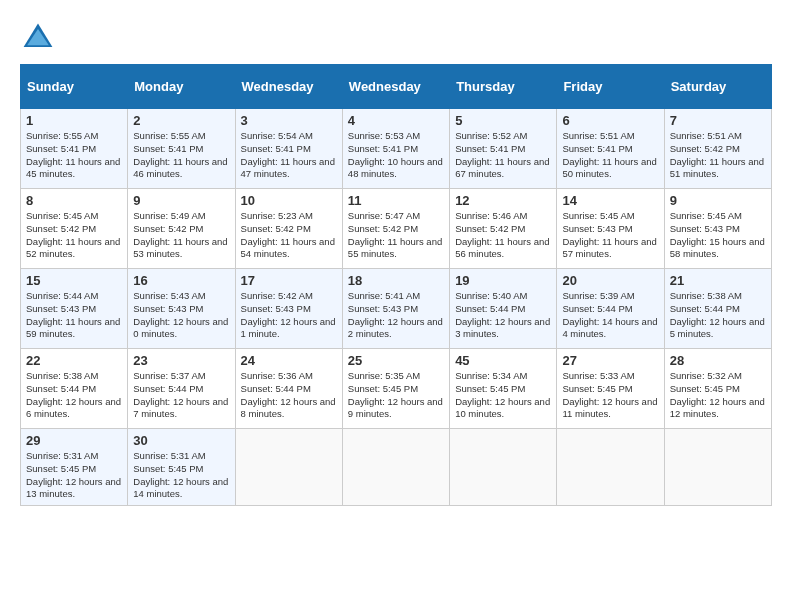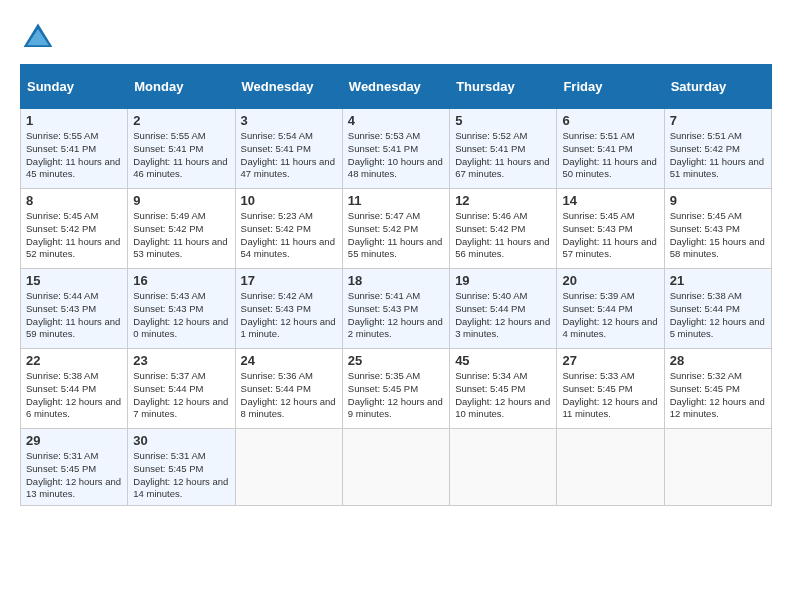--- a/index.html
+++ b/index.html
@@ -286,21 +286,21 @@
           <span>Sunrise: 5:40 AM</span><br>
           <span>Sunset: 5:44 PM</span><br>
           <span>Daylight: 12 hours and 3 minutes.</span>
         </div>
       </td>
         <td>
         <span class="day-number">20</span>
         <div class="day-info">
           <span>Sunrise: 5:39 AM</span><br>
           <span>Sunset: 5:44 PM</span><br>
-          <span>Daylight: 12 hours and 4 minutes.</span>
+          <span>Daylight: 14 hours and 4 minutes.</span>
         </div>
       </td>
         <td>
         <span class="day-number">21</span>
         <div class="day-info">
           <span>Sunrise: 5:38 AM</span><br>
           <span>Sunset: 5:44 PM</span><br>
           <span>Daylight: 12 hours and 5 minutes.</span>
         </div>
       </td>

